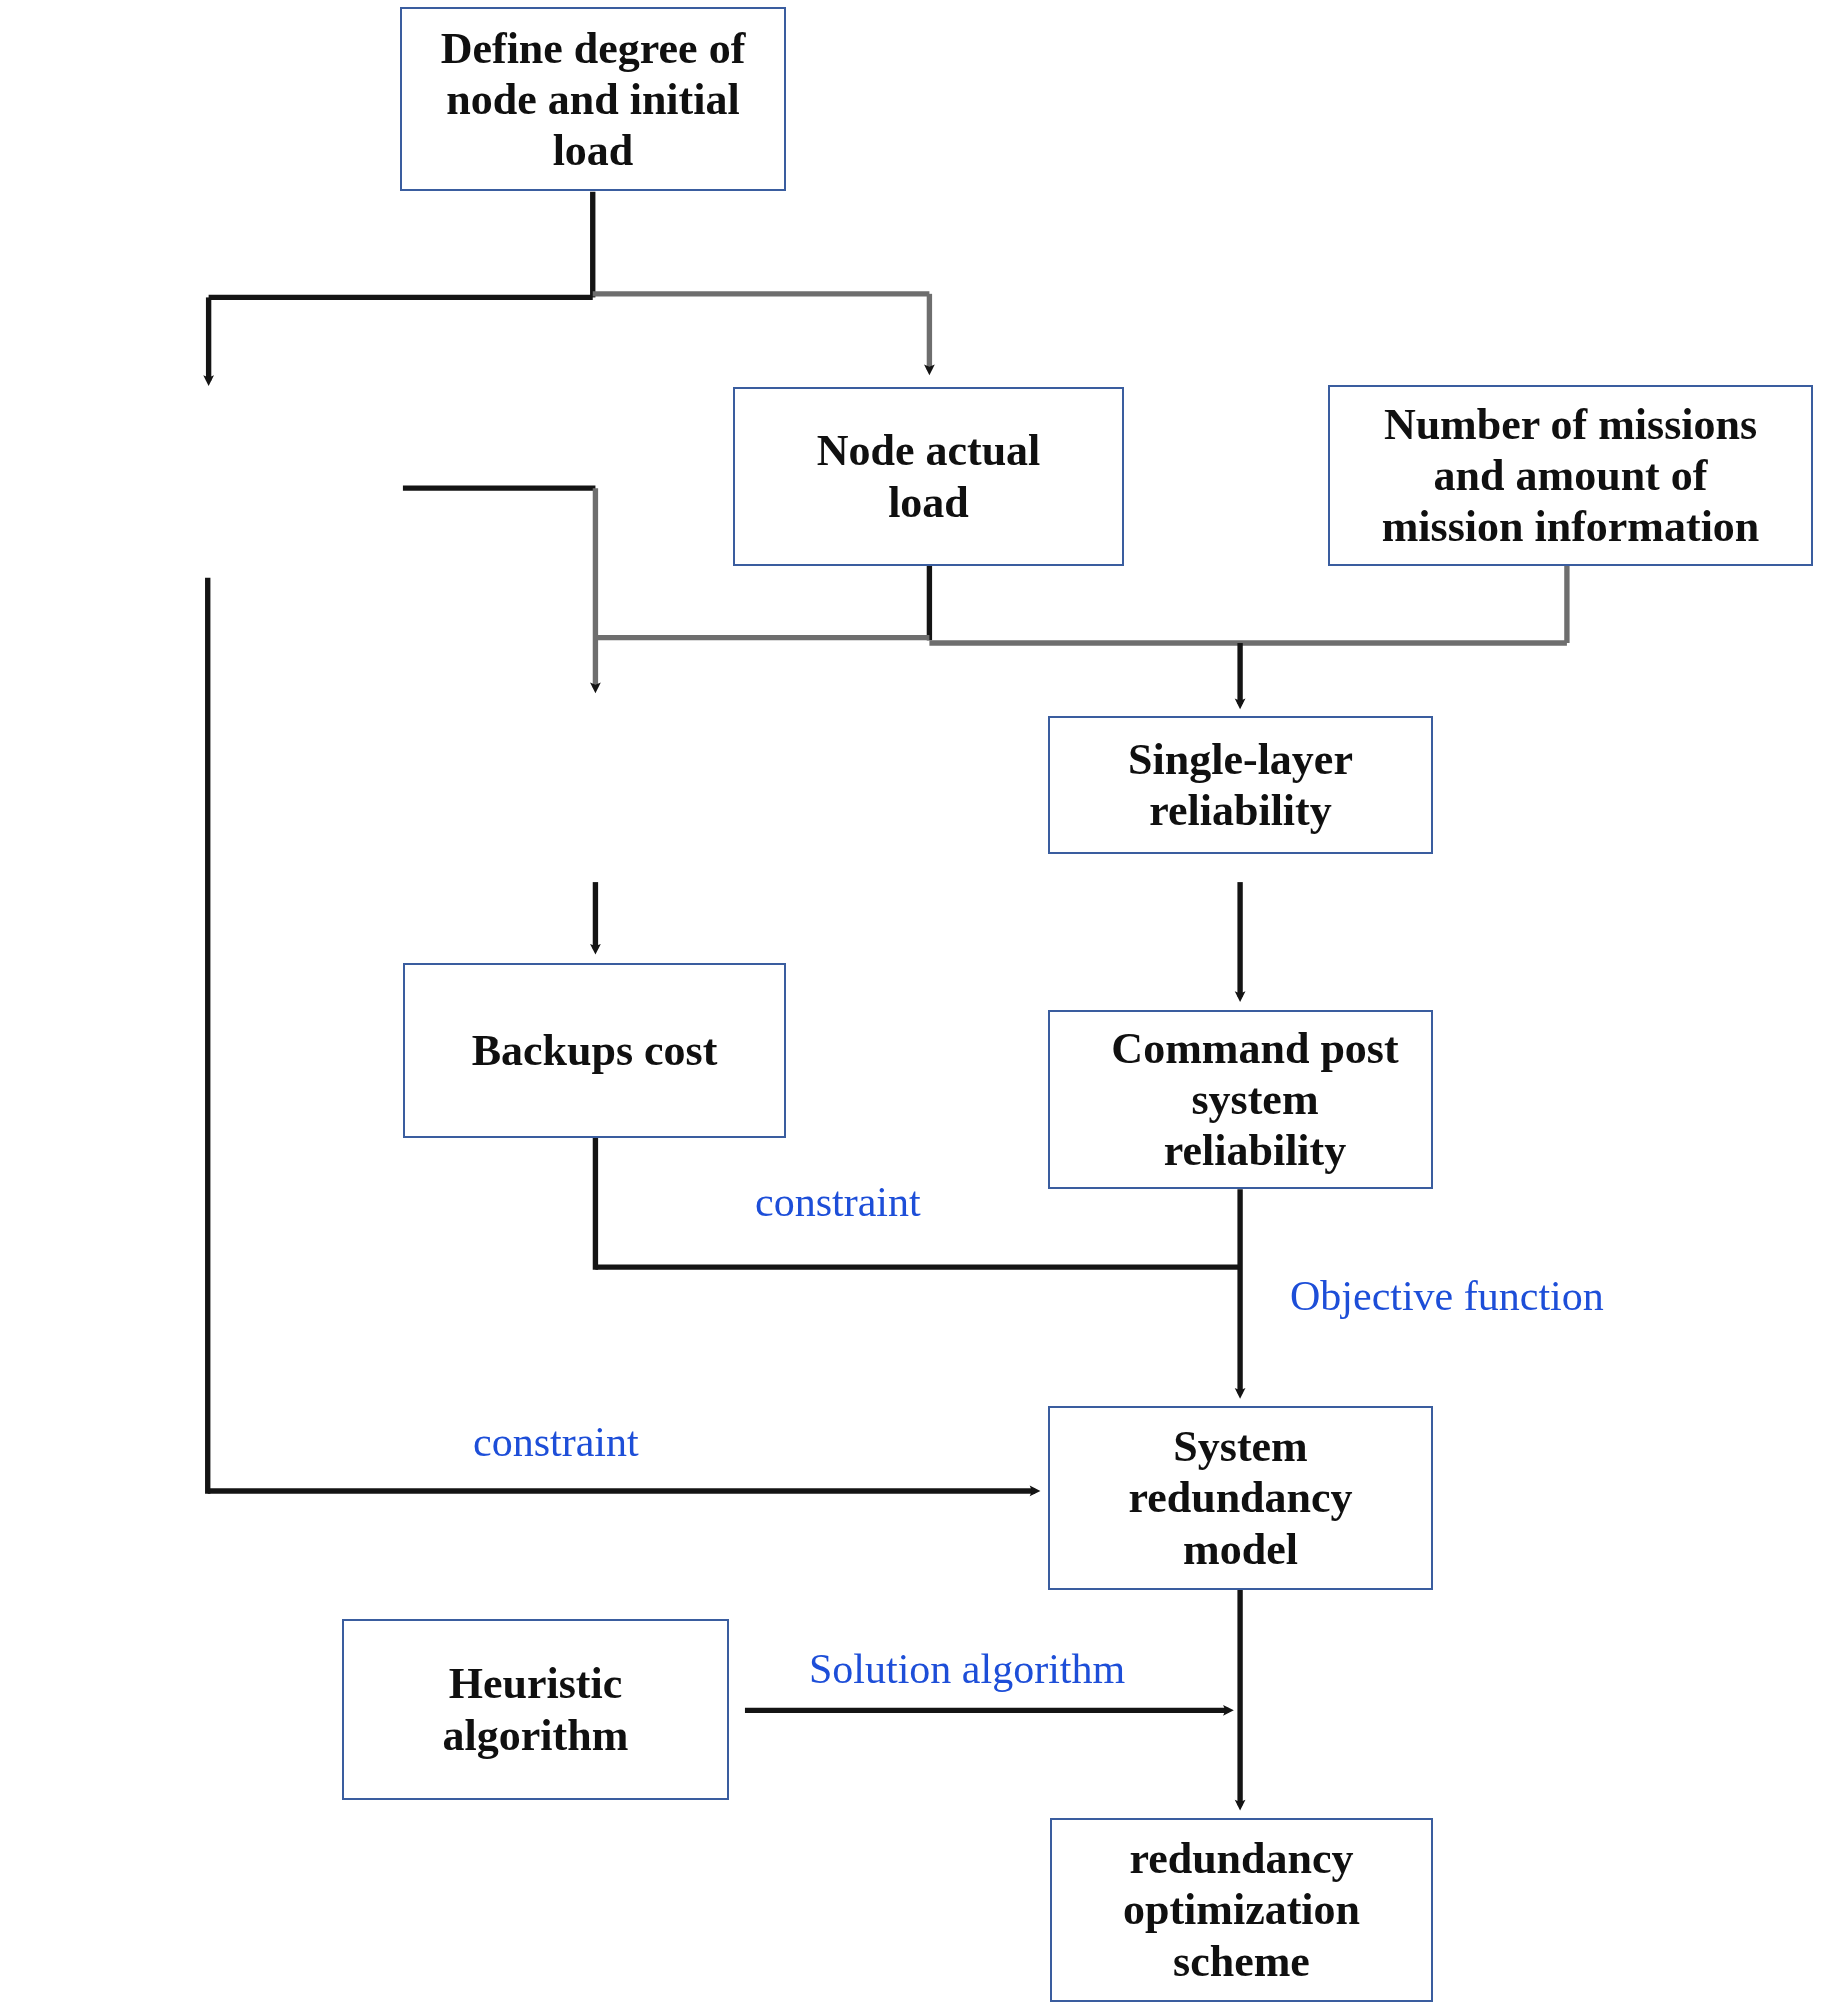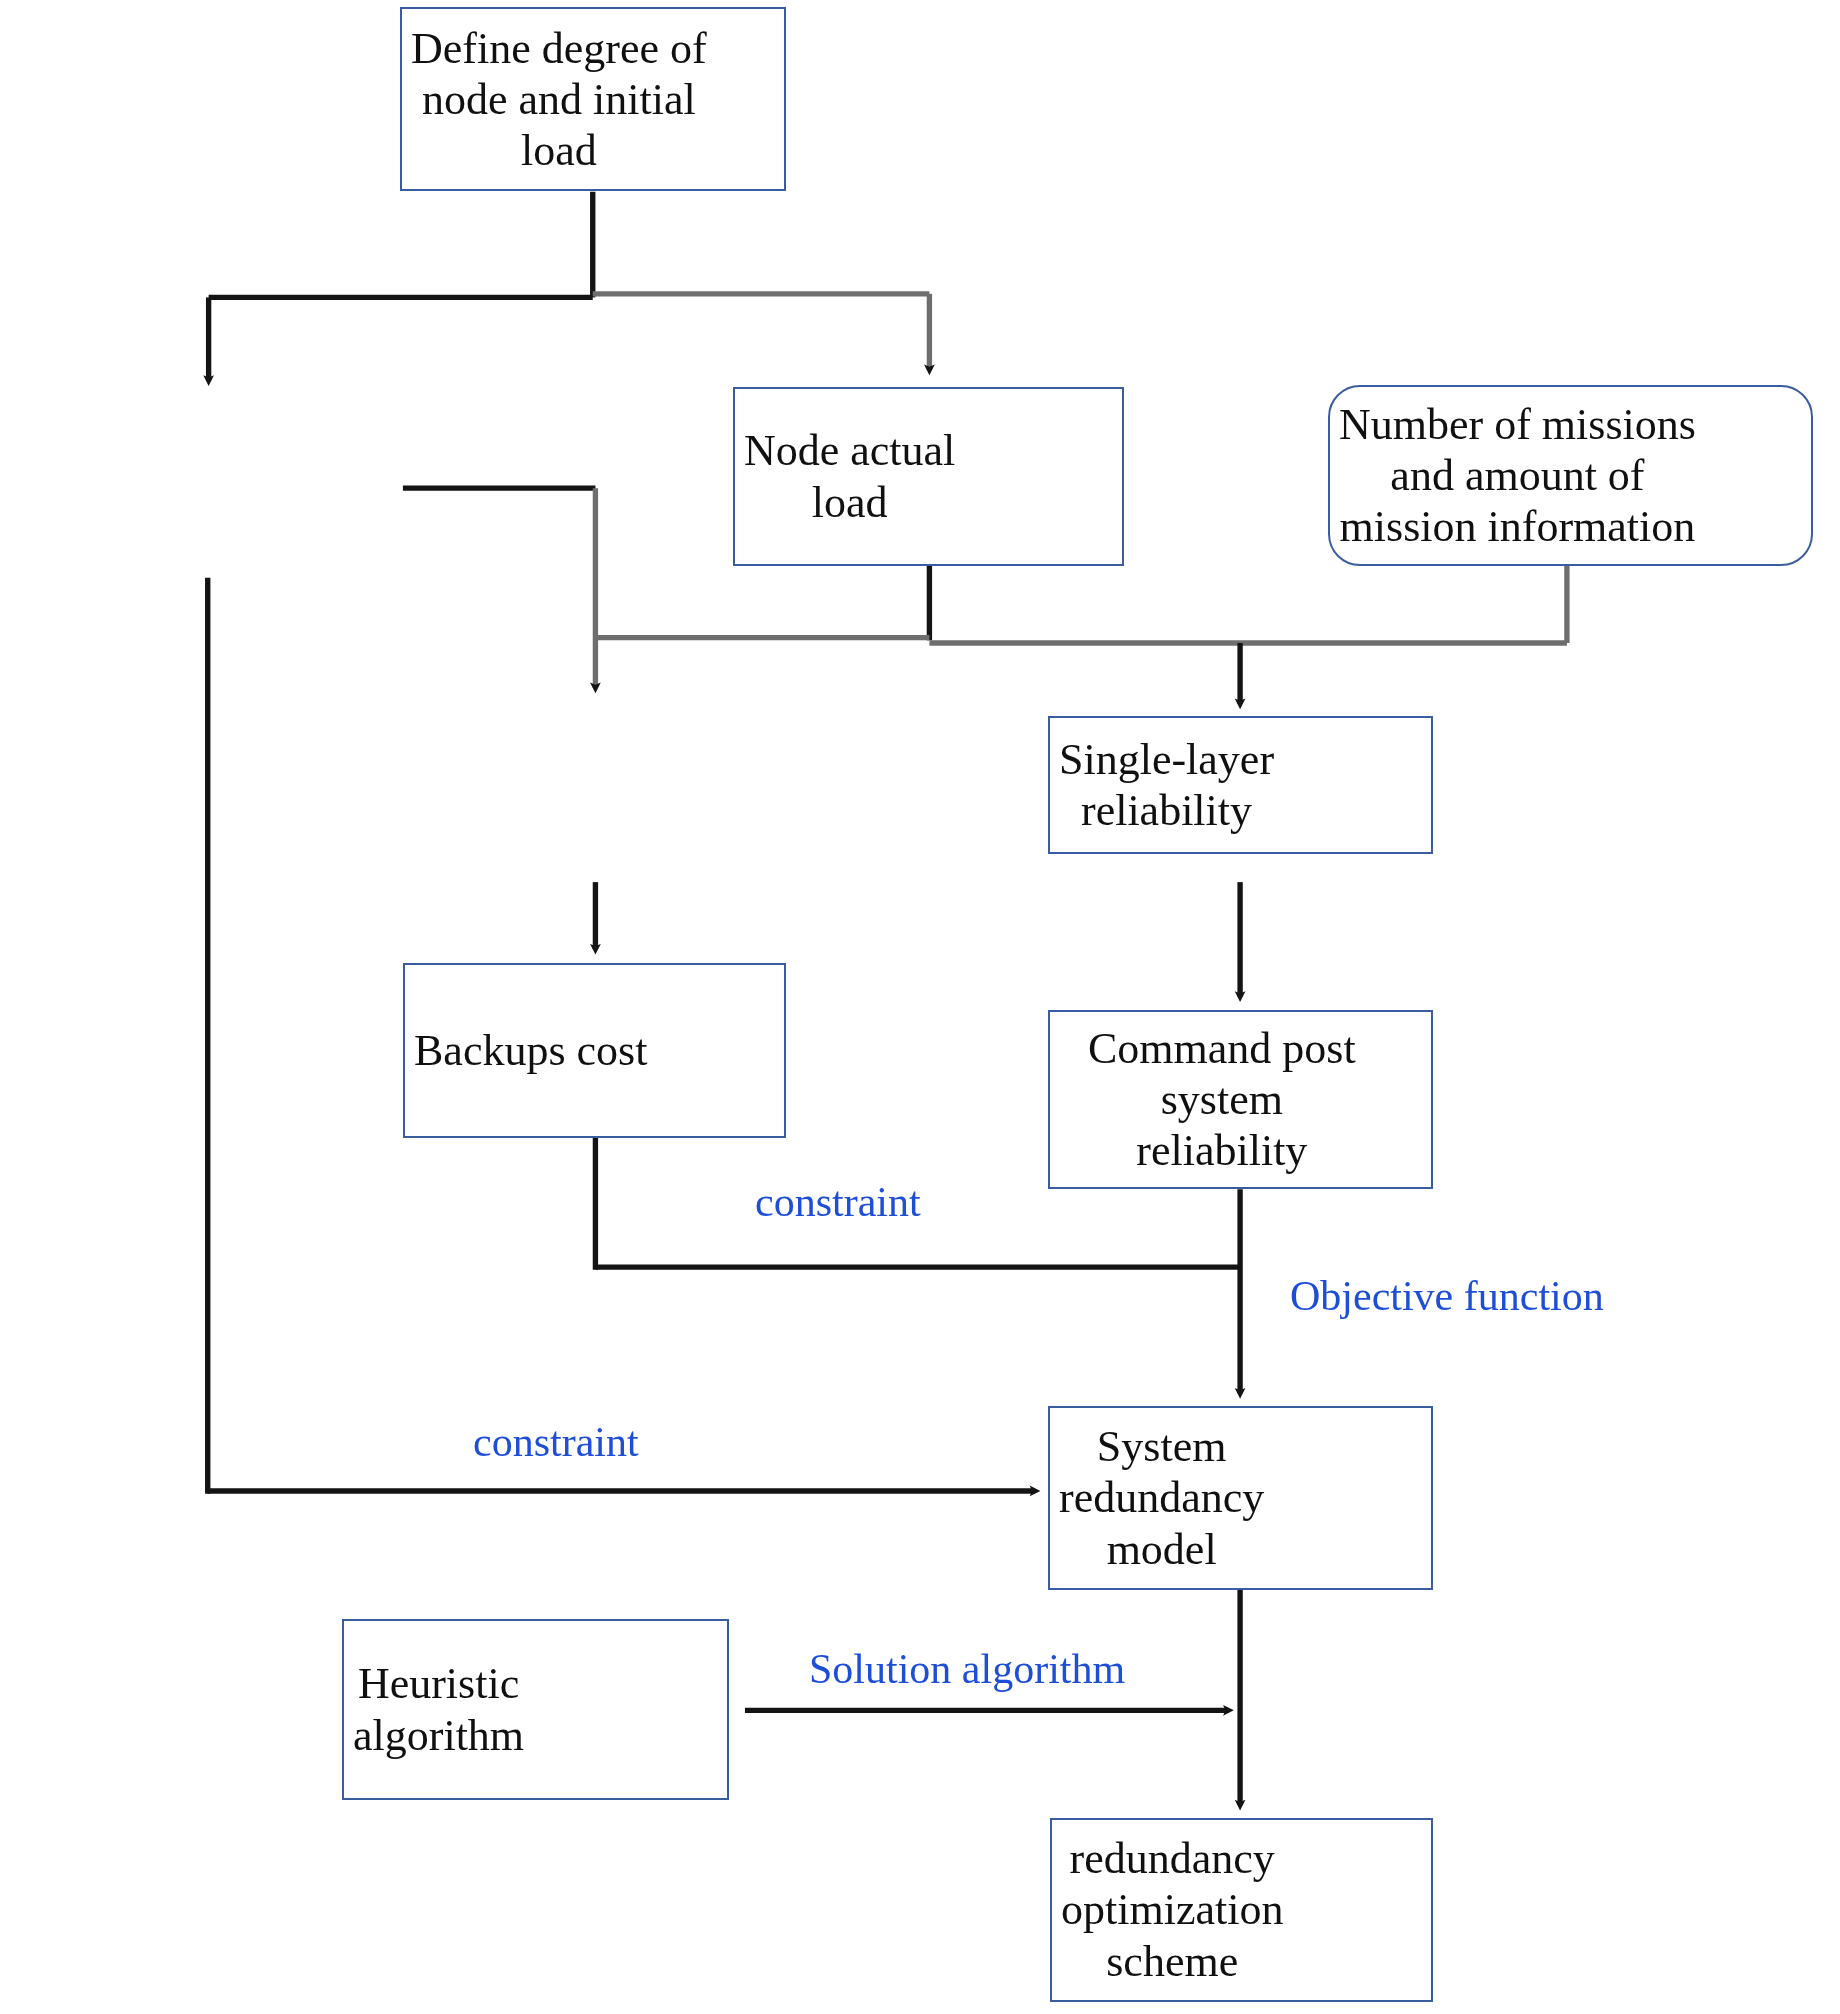--- a/index.html
+++ b/index.html
@@ -23,27 +23,29 @@
     height: 2014px;
     pointer-events: none;
   }
   .node {
     position: absolute;
     box-sizing: border-box;
     border: 2.7px solid #3a5d9f;
     background: #ffffff;
     display: flex;
     align-items: center;
+    justify-content: center;
     text-align: center;
     color: #101010;
     font-size: 44px;
     line-height: 1.16;
     padding: 3.6px 9px;
     white-space: pre-line;
     z-index: 3;
+    font-weight: bold;
   }
   .edge-label {
     position: absolute;
     color: #1d4ed8;
     font-size: 42px;
     line-height: 1.1;
     white-space: nowrap;
     background: transparent;
     z-index: 4;
   }
@@ -105,21 +107,21 @@
 node and initial
 load</span>
   </div>
 
 
   <div class="node" style="left:733px; top:387px; width:391px; height:179px;">
     <span>Node actual
 load</span>
   </div>
 
-  <div class="node" style="left:1328px; top:385px; width:485px; height:181px;border-radius:32px;">
+  <div class="node" style="left:1328px; top:385px; width:485px; height:181px;">
     <span>Number of missions
 and amount of
 mission information</span>
   </div>
 
 
   <div class="node" style="left:1048px; top:716px; width:385px; height:138px;">
     <span>Single-layer
 reliability</span>
   </div>

